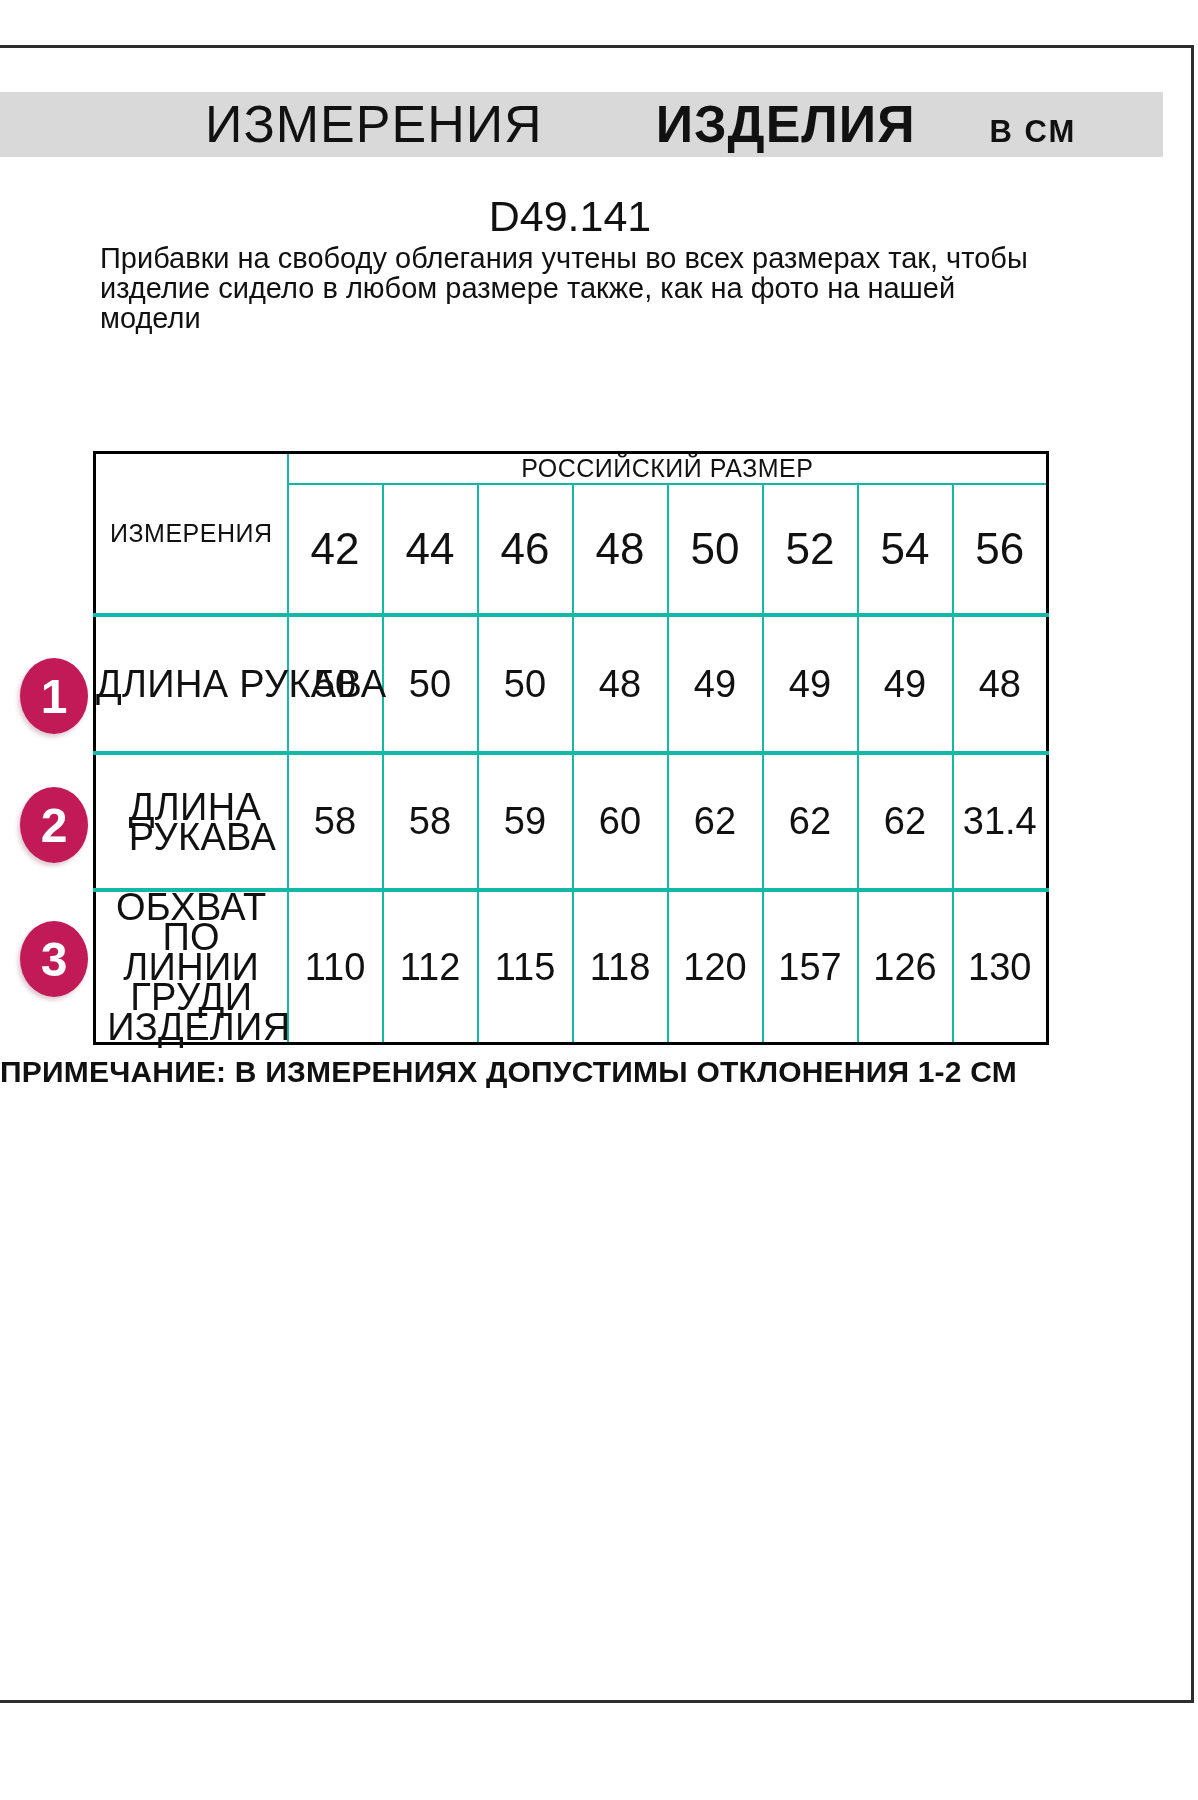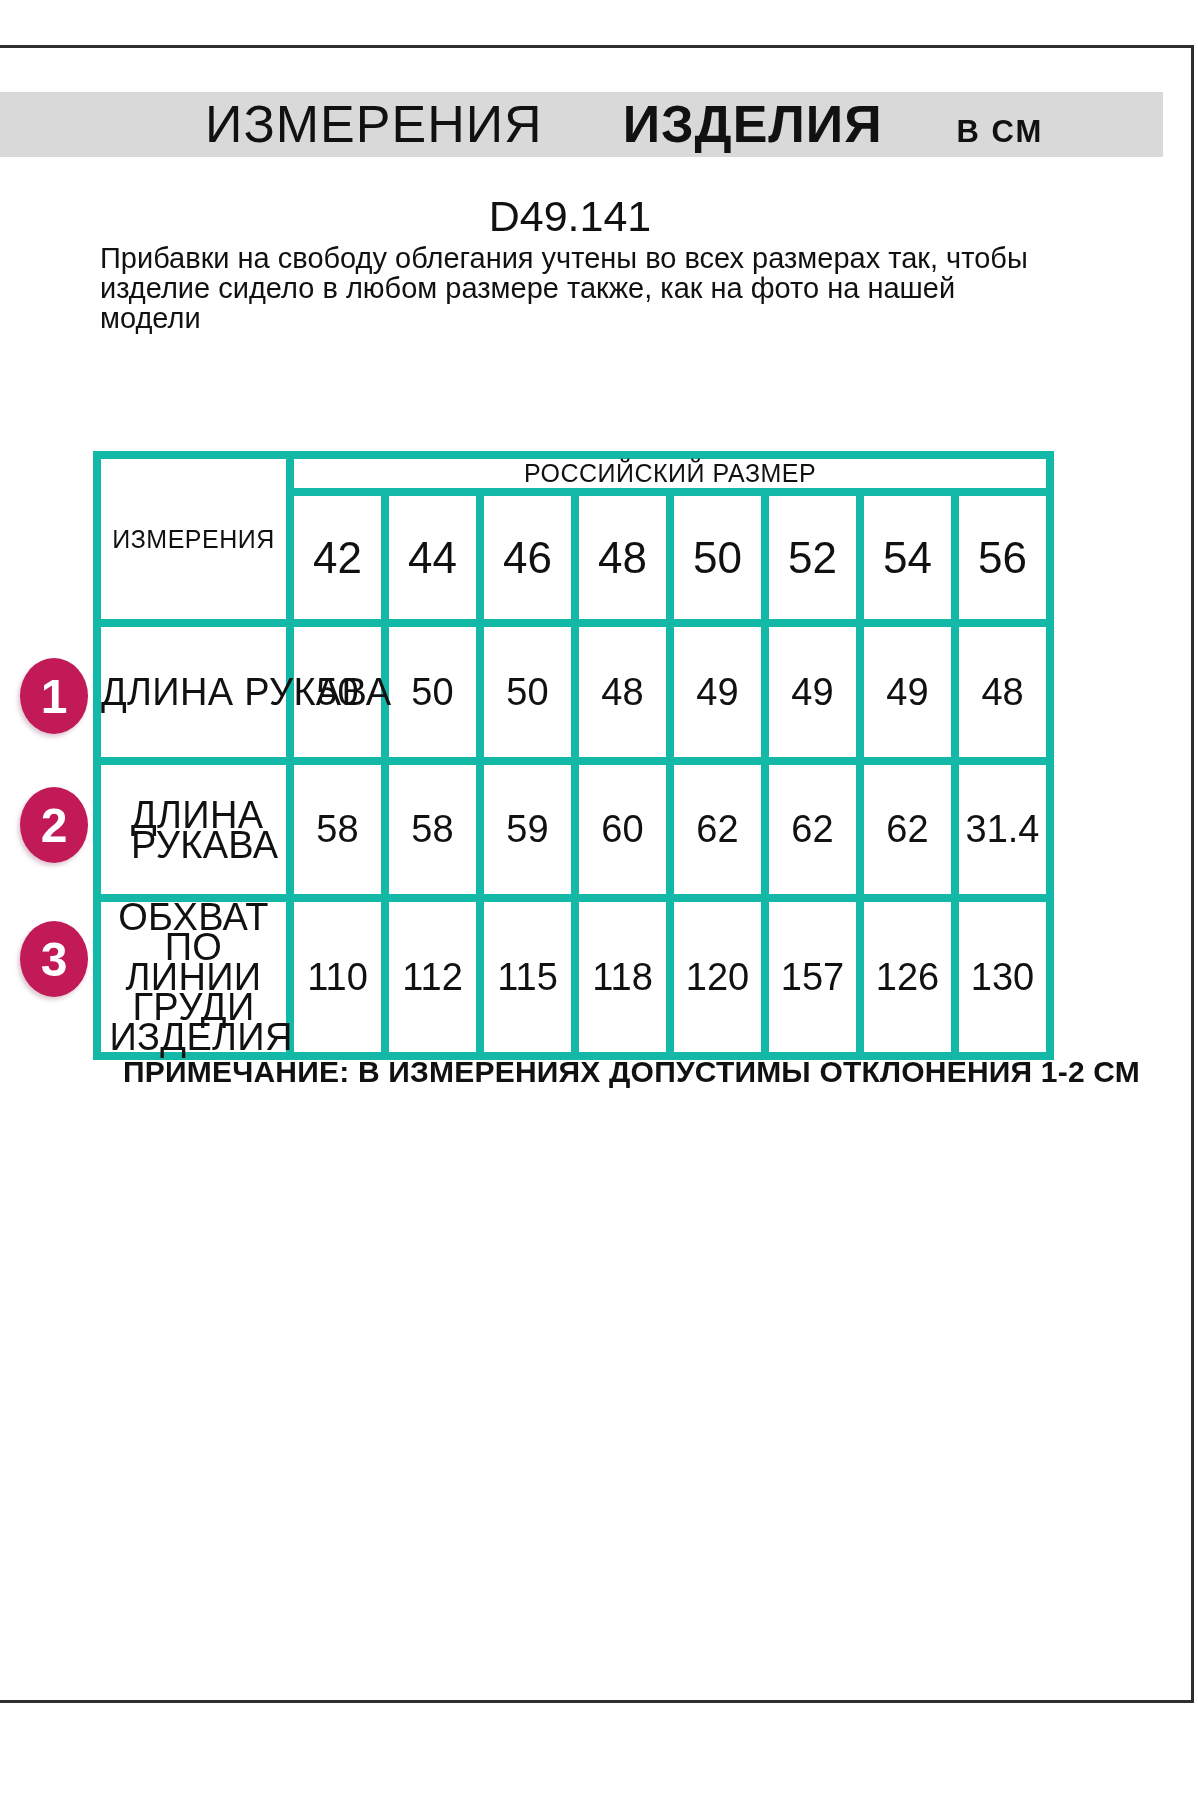--- a/index.html
+++ b/index.html
@@ -25,21 +25,21 @@
   .title-band {
     position: absolute;
     left: 0; top: 92px;
     width: 1163px; height: 65px;
     background: #d9d9d9;
     display: flex;
     align-items: baseline;
     padding-left: 205px;
   }
   .title-band .t-reg  { font-size: 52px; line-height: 65px; font-weight: 400; letter-spacing: 1px; }
-  .title-band .t-bold { font-size: 52px; line-height: 65px; font-weight: 700; letter-spacing: 1px; margin-left: 80px; }
+  .title-band .t-bold { font-size: 52px; line-height: 65px; font-weight: 700; letter-spacing: 1px; margin-left: 113px; }
   .title-band .t-units{ font-size: 31px; line-height: 65px; font-weight: 700; letter-spacing: 2px; margin-left: 74px; }
 
   .product-code {
     position: absolute; left: 0; top: 192px; width: 1140px;
     text-align: center;
     font-size: 43px; font-weight: 400;
   }
   .product-desc {
     position: absolute; left: 100px; top: 243px; width: 940px;
     font-size: 29px; line-height: 30px; font-weight: 400;
@@ -48,21 +48,21 @@
   
   table.size-table {
     position: absolute; left: 93px; top: 451px;
     border-collapse: collapse;
     table-layout: fixed;
     width: 956px;
   }
   table.size-table col.c-label { width: 193px; }
   table.size-table col.c-size  { width: 95px; }
   table.size-table th, table.size-table td {
-    border: 8px solid #14b8a6;
+    border: 2px solid #14b8a6;
     text-align: center;
     vertical-align: middle;
     font-weight: 400;
     padding: 0;
   }
   table.size-table { border: 3px solid #000; }
   th.measure-head { font-size: 25px; letter-spacing: 0.5px; }
   th.ru-size-head { font-size: 25px; height: 31px; letter-spacing: 0.5px; border-bottom-width: 2px; }
   tr.sizes-row th { font-size: 44px; font-weight: 400; height: 131px; border-top-width: 2px; }
   tr.sizes-row th:first-of-type { }
@@ -87,21 +87,21 @@
     color: #ffffff;
     font-size: 48px; font-weight: 700;
     box-shadow: -2px 3px 4px rgba(120,40,70,0.25);
   }
   .badge.b1 { top: 658px; }
   .badge.b2 { top: 787px; }
   .badge.b3 { top: 921px; }
 
   .note {
     position: absolute; left: 0; top: 1055px; width: 1140px;
-    text-align: right;
+    text-align: left;
     font-size: 30px; font-weight: 700; letter-spacing: 0.2px;
   }
 </style>
 </head>
 <body>
 
 <div class="frame"></div>
 
 <div class="title-band">
   <span class="t-reg">ИЗМЕРЕНИЯ</span>

